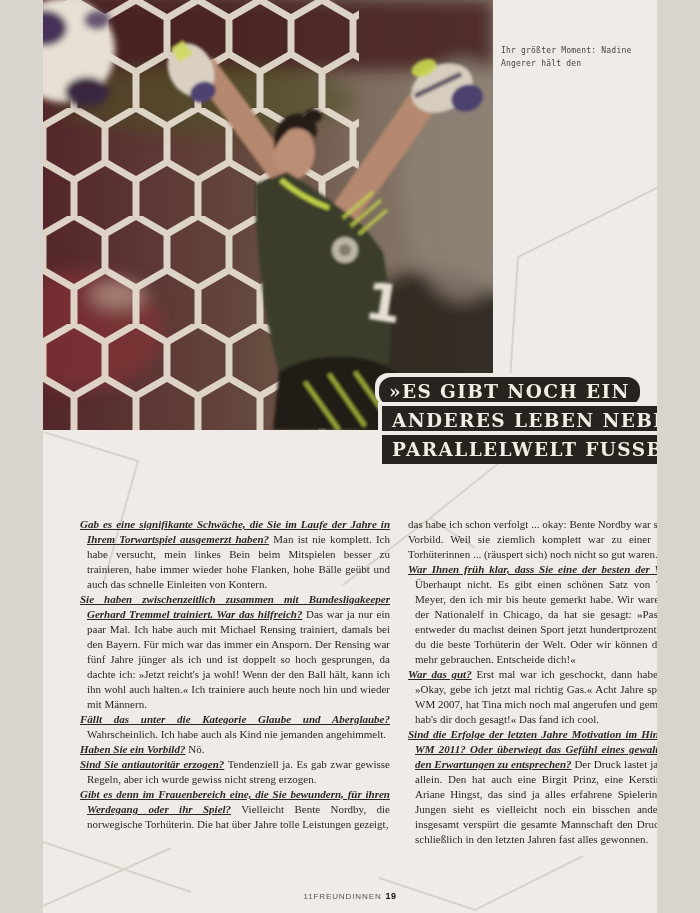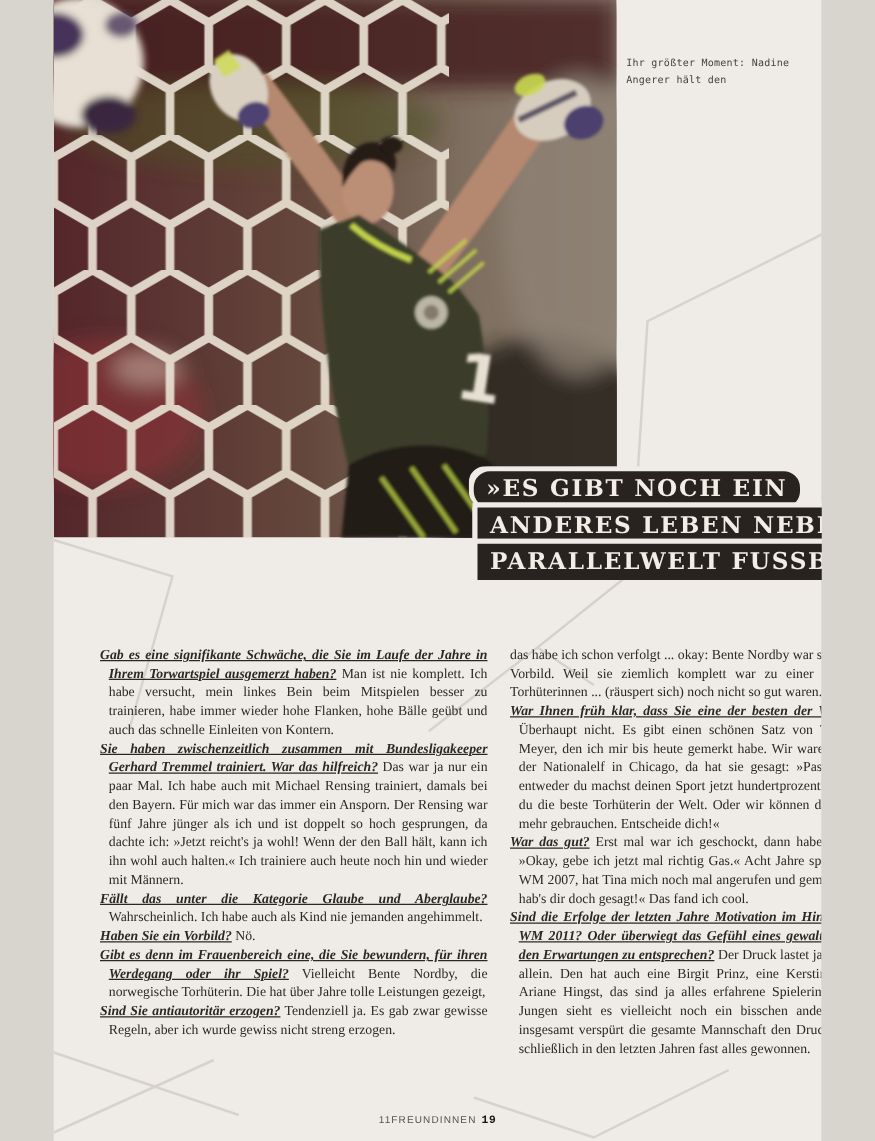--- a/index.html
+++ b/index.html
@@ -39,21 +39,21 @@
   .column-right{left:365px;}
   .para{margin:0;}
   .hang{padding-left:7px;text-indent:-7px;}
   .q{font-weight:bold;font-style:italic;text-decoration:underline;text-underline-offset:1px;}
   
   .footer{
     position:absolute;left:0;right:0;top:891px;z-index:2;text-align:center;
     font-family:"Liberation Sans",sans-serif;font-size:8px;
     color:#57524b;letter-spacing:.9px;
   }
-  .footer .pagenum{font-weight:bold;color:#15130f;font-size:9px;margin-left:4px;letter-spacing:.5px;font-family:Liberation Mono, monospace;}
+  .footer .pagenum{font-weight:bold;color:#15130f;font-size:9px;margin-left:4px;letter-spacing:.5px;}
 </style>
 </head>
 <body>
 
 <div class="page">
 
   <svg class="bg-pattern" width="700" height="913" viewBox="0 0 700 913">
     <g stroke="#d4d0c9" stroke-width="2" fill="none" opacity="0.9">
       <path d="M670,8 L670,160 L475,257 L462,458 L387,518 L300,585"></path>
       <path d="M670,160 L700,180"></path>
@@ -134,22 +134,22 @@
 
   <div class="qrow qrow1">»ES GIBT NOCH EIN</div>
   <div class="qrow qrow2">ANDERES LEBEN NEBEN DIESER</div>
   <div class="qrow qrow3">PARALLELWELT FUSSBALL«</div>
 
   <div class="column column-left" id="col-left">
       <p class="para hang"><span class="q">Gab es eine signifikante Schwäche, die Sie im Laufe der Jahre in Ihrem Torwartspiel ausgemerzt haben?</span> <span>Man ist nie komplett. Ich habe versucht, mein linkes Bein beim Mitspielen besser zu trainieren, habe immer wieder hohe Flanken, hohe Bälle geübt und auch das schnelle Einleiten von Kontern.</span></p>
       <p class="para hang"><span class="q">Sie haben zwischenzeitlich zusammen mit Bundesligakeeper Gerhard Tremmel trainiert. War das hilfreich?</span> <span>Das war ja nur ein paar Mal. Ich habe auch mit Michael Rensing trainiert, damals bei den Bayern. Für mich war das immer ein Ansporn. Der Rensing war fünf Jahre jünger als ich und ist doppelt so hoch gesprungen, da dachte ich: »Jetzt reicht's ja wohl! Wenn der den Ball hält, kann ich ihn wohl auch halten.« Ich trainiere auch heute noch hin und wieder mit Männern.</span></p>
       <p class="para hang"><span class="q">Fällt das unter die Kategorie Glaube und Aberglaube?</span> <span>Wahrscheinlich. Ich habe auch als Kind nie jemanden angehimmelt.</span></p>
       <p class="para hang"><span class="q">Haben Sie ein Vorbild?</span> <span>Nö.</span></p>
+      <p class="para hang"><span class="q">Sind Sie antiautoritär erzogen?</span> <span>Tendenziell ja. Es gab zwar gewisse Regeln, aber ich wurde gewiss nicht streng erzogen.</span></p>
       <p class="para hang"><span class="q">Gibt es denn im Frauenbereich eine, die Sie bewundern, für ihren Werdegang oder ihr Spiel?</span> <span>Vielleicht Bente Nordby, die norwegische Torhüterin. Die hat über Jahre tolle Leistungen gezeigt,</span></p>
-      <p class="para hang"><span class="q">Sind Sie antiautoritär erzogen?</span> <span>Tendenziell ja. Es gab zwar gewisse Regeln, aber ich wurde gewiss nicht streng erzogen.</span></p>
     </div>
   <div class="column column-right" id="col-right">
       <p class="para">das habe ich schon verfolgt ... okay: Bente Nordby war so was wie ein Vorbild. Weil sie ziemlich komplett war zu einer Zeit, als die Torhüterinnen ... (räuspert sich) noch nicht so gut waren.</p>
       <p class="para hang"><span class="q">War Ihnen früh klar, dass Sie eine der besten der Welt werden?</span> <span>Überhaupt nicht. Es gibt einen schönen Satz von Tina Theune-Meyer, den ich mir bis heute gemerkt habe. Wir waren damals mit der Nationalelf in Chicago, da hat sie gesagt: »Pass auf, Natze, entweder du machst deinen Sport jetzt hundertprozentig, dann wirst du die beste Torhüterin der Welt. Oder wir können dich hier nicht mehr gebrauchen. Entscheide dich!«</span></p>
       <p class="para hang"><span class="q">War das gut?</span> <span>Erst mal war ich geschockt, dann habe ich gedacht: »Okay, gebe ich jetzt mal richtig Gas.« Acht Jahre später, nach der WM 2007, hat Tina mich noch mal angerufen und gemeint: »Na, ich hab's dir doch gesagt!« Das fand ich cool.</span></p>
       <p class="para hang"><span class="q">Sind die Erfolge der letzten Jahre Motivation im Hinblick auf die WM 2011? Oder überwiegt das Gefühl eines gewaltigen Drucks, den Erwartungen zu entsprechen?</span> <span>Der Druck lastet ja nicht auf mir allein. Den hat auch eine Birgit Prinz, eine Kerstin Garefrekes, Ariane Hingst, das sind ja alles erfahrene Spielerinnen. Bei den Jungen sieht es vielleicht noch ein bisschen anders aus, doch insgesamt verspürt die gesamte Mannschaft den Druck. Wir haben schließlich in den letzten Jahren fast alles gewonnen.</span></p>
     </div>
 
   <div class="footer">
     <span>11FREUNDINNEN</span><span class="pagenum">19</span>

